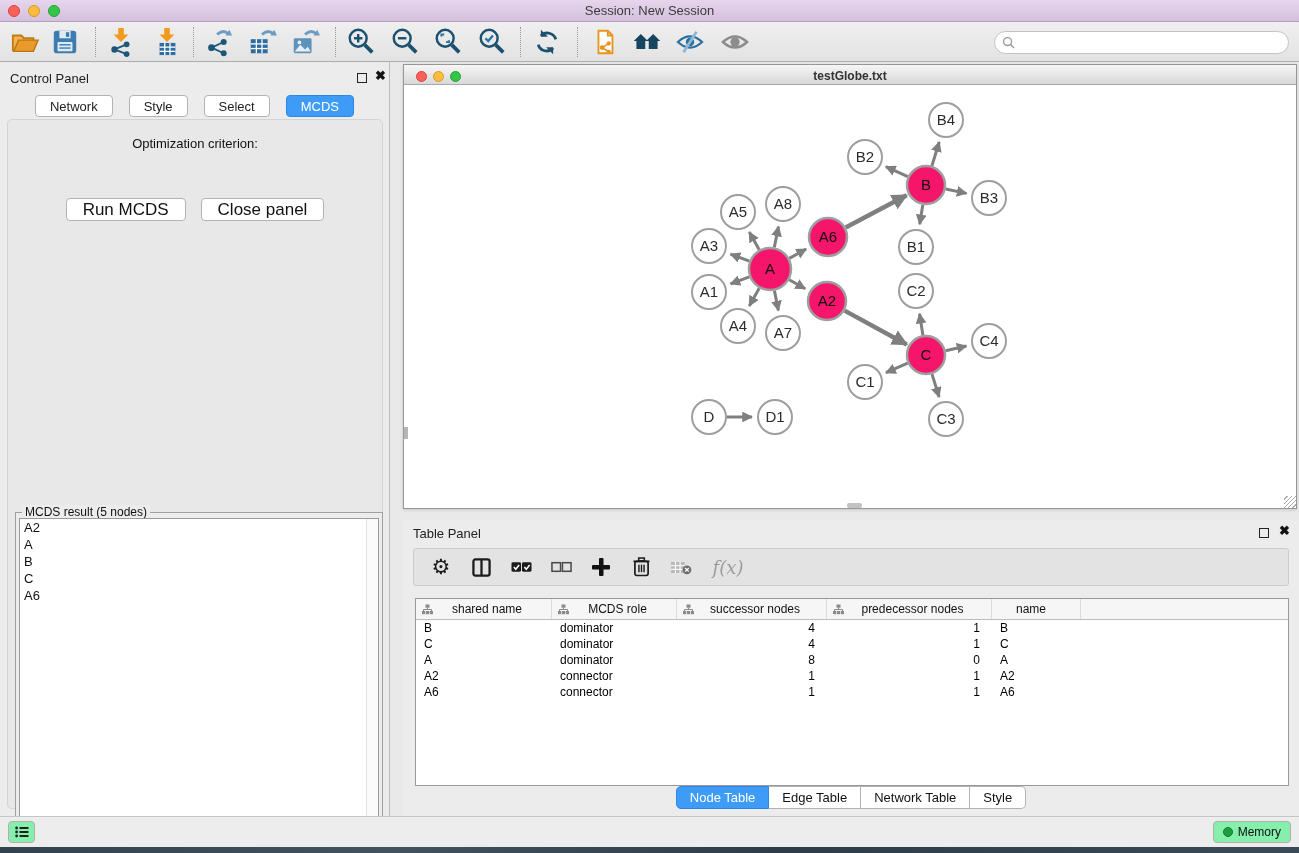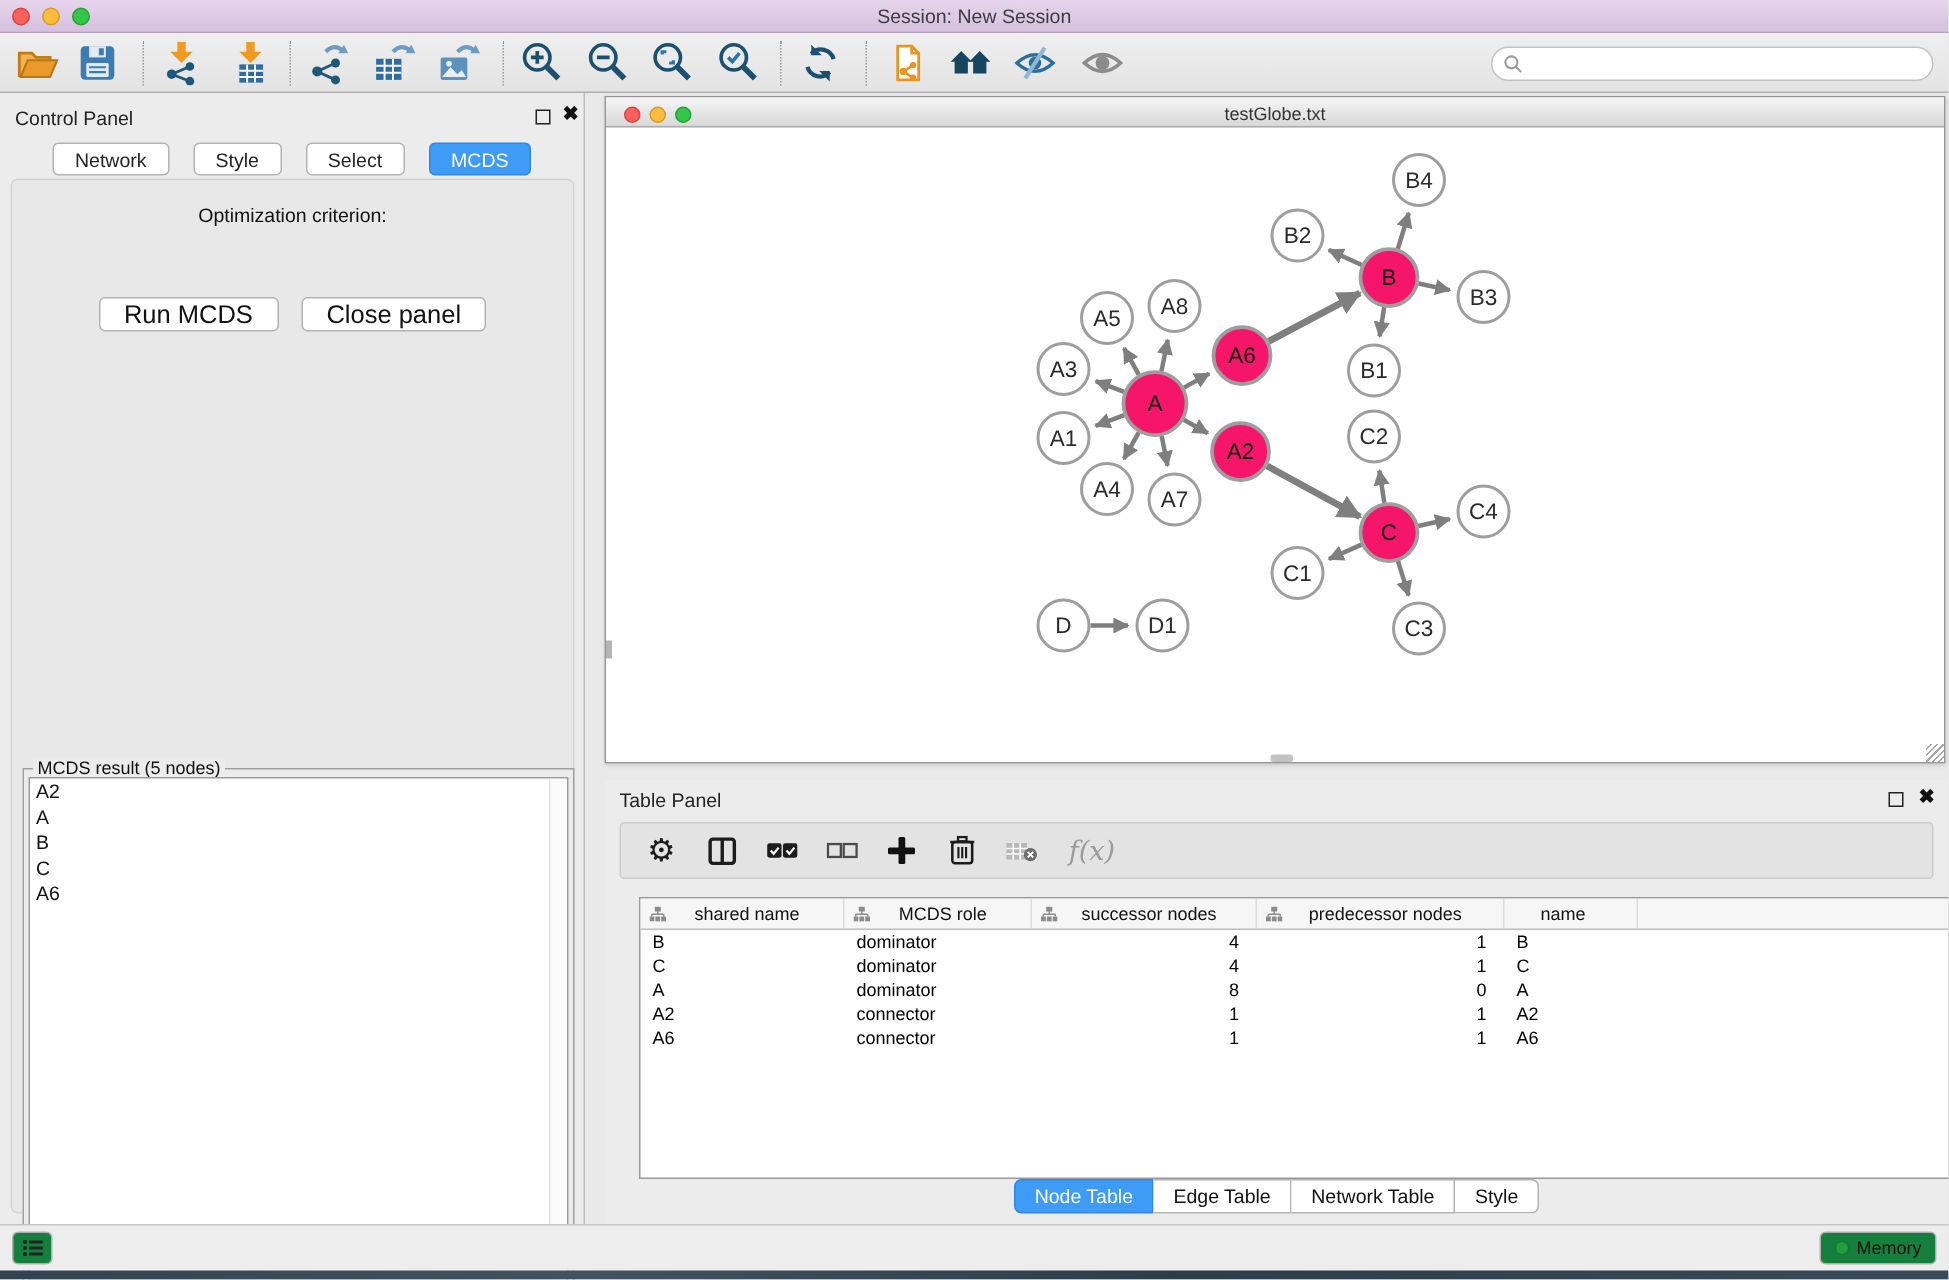--- a/index.html
+++ b/index.html
@@ -52,21 +52,21 @@
     border:1px solid #a0a0a0; background:#ececec; }
   .result-legend { position:absolute; left:6px; top:-8px; background:#ececec; padding:0 3px; font-size:12px; color:#111; }
   .result-list { position:absolute; left:3px; top:5px; right:3px; bottom:3px; background:#fff;
     border:1px solid #9b9b9b; font-size:13px; color:#111; overflow:hidden; }
   .result-list .item { padding:1px 0 1px 4px; line-height:15px; }
   .result-scroll { position:absolute; right:0; top:0; bottom:0; width:12px; background:#fbfbfb; border-left:1px solid #e2e2e2; }
 
   
   .net-frame { position:absolute; left:403px; top:64px; width:894px; height:445px;
     border:1px solid #979797; background:#fff; box-shadow:0 1px 3px rgba(0,0,0,.15); }
-  .net-title { position:relative; height:20px; background:linear-gradient(#f6f6f6,#d8d8d8); border-bottom:1px solid #a8a8a8; }
+  .net-title { position:relative; height:20px; background:linear-gradient(#f6f6f6,#d8d8d8); border-bottom:1px solid #a8a8a8;font-weight:bold; }
   .net-title .title { position:absolute; left:0; right:0; top:4px; text-align:center; font-size:12px; color:#333; }
   .ntl { position:absolute; top:6px; width:11px; height:11px; border-radius:50%; }
   .ntl.red { left:12px; background:#fc605c; border:1px solid #d8433e; }
   .ntl.yellow { left:29px; background:#fdbc40; border:1px solid #d49c22; }
   .ntl.green { left:46px; background:#34c648; border:1px solid #24a232; }
   .net-canvas { position:absolute; left:0; top:23px; right:0; bottom:0; background:#fff; overflow:hidden; }
   .net-canvas svg { display:block; }
   .vthumb { position:absolute; left:0; top:362px; width:4px; height:12px; background:#b5b5b5; }
   .hthumb { position:absolute; left:443px; bottom:0; width:15px; height:5px; background:#c2c2c2; border-radius:2px; }
   .resize-corner { position:absolute; right:0; bottom:0; width:12px; height:12px;
@@ -74,37 +74,37 @@
 
   
   .table-panel { position:absolute; left:403px; top:520px; width:896px; height:296px; background:#ececec; }
   .tp-head { position:relative; height:26px; }
   .tp-head .ptitle { position:absolute; left:10px; top:6px; font-size:13px; color:#222; }
   .tp-toolbar { position:absolute; left:10px; top:28px; width:876px; height:38px; background:#e3e3e3;
     border:1px solid #cccccc; border-radius:3px; display:flex; align-items:center; gap:14px; padding-left:14px; }
   .tp-ico { width:26px; height:26px; display:flex; align-items:center; justify-content:center; }
   .gear-glyph { font-family:"DejaVu Sans", sans-serif; font-size:21px; color:#1c1c1c; line-height:22px; }
   .fx-glyph { font-family:"DejaVu Serif", serif; font-style:italic; font-size:18px; color:#9b9b9b;text-align:right; }
-  .table-wrap { position:absolute; left:12px; top:78px; width:874px; height:188px; background:#fff; border:1px solid #999; overflow:hidden;margin-left:11px; }
+  .table-wrap { position:absolute; left:12px; top:78px; width:874px; height:188px; background:#fff; border:1px solid #999; overflow:hidden; }
   .thead { display:flex; height:21px; background:#f6f6f6; border-bottom:1px solid #bcbcbc; }
   .th { display:flex; align-items:center; border-right:1px solid #dcdcdc; font-size:12px; color:#111; position:relative; }
   .th .tree { margin-left:6px; }
   .th .lbl { flex:1; text-align:center; padding-right:10px; }
   .trow { display:flex; height:16px; font-size:12px; color:#000; align-items:center; }
   .td { overflow:hidden; white-space:nowrap; }
   .tp-tabs { position:absolute; left:0; right:0; top:266px; display:flex; justify-content:center; }
   .tp-tab { height:23px; padding:0 13px; background:#fff; border:1px solid #b3b3b3; border-left:none;
     font-size:13px; color:#111; display:flex; align-items:center; }
   .tp-tab:first-child { border-left:1px solid #b3b3b3; border-radius:5px 0 0 5px; }
   .tp-tab:last-child { border-radius:0 5px 5px 0; }
   .tp-tab.active { background:#3f9cf6; border-color:#2e87e6; color:#fff; }
 
   
   .statusbar { position:absolute; left:0; top:816px; width:1299px; height:31px; background:#ededed; border-top:1px solid #c6c6c6; }
-  .sb-btn { position:absolute; top:4px; height:22px; background:#15803d; border:1px solid #b0b0b0; border-radius:4px;
+  .sb-btn { position:absolute; top:4px; height:22px; background:#86efac; border:1px solid #b0b0b0; border-radius:4px;
     display:flex; align-items:center; justify-content:center; font-size:12px; color:#111; }
   .sb-left { left:8px; width:27px; }
   .sb-right { right:8px; padding:0 9px; gap:5px; }
   .mem-dot { width:10px; height:10px; border-radius:50%; background:#1e9e3e; border:1px solid #157a2e; }
   .desktop-strip { position:absolute; left:0; top:847px; width:1299px; height:6px;
     background:linear-gradient(90deg,#33424f,#42525e 30%,#2e3c49 60%,#3a4a57); }
 </style>
 </head>
 <body>
 

